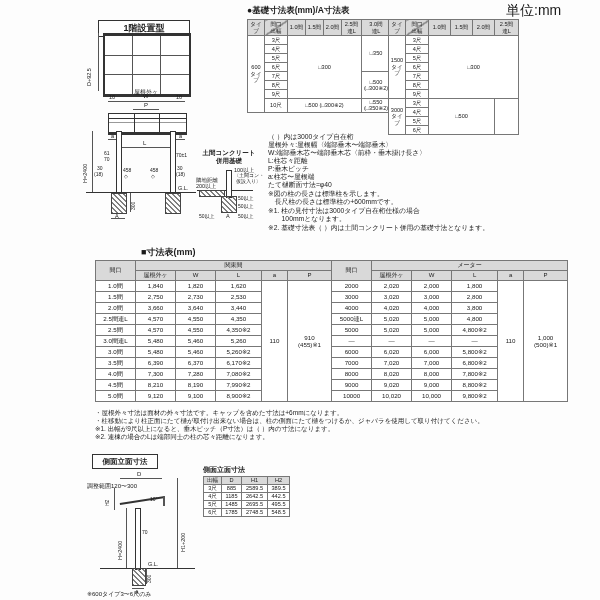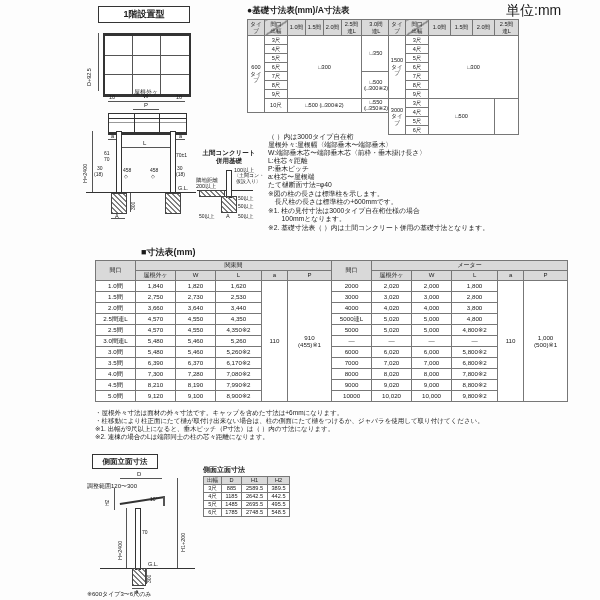--- a/index.html
+++ b/index.html
@@ -37,21 +37,21 @@
   #sidet td,#sidet th{height:7px;font-size:5.6px;}
   .roofline{position:absolute;}
 </style>
 </head>
 <body>
 
 <div class="page">
 
   <div class="L s8" style="left:506px;top:3px;">単位:mm</div>
 
-  <div class="boxtitle b s9" style="left:98px;top:6px;width:90px;height:15px;line-height:15px;">1階設置型</div>
+  <div class="boxtitle b s9" style="left:98px;top:20px;width:90px;height:15px;line-height:15px;">1階設置型</div>
   <div class="plan" style="left:103px;top:33px;width:84px;height:58px;"></div>
   <div class="dv" style="left:98px;top:33px;height:58px;"></div>
   <div class="L s55 v" style="left:86px;top:40px;height:46px;">D+92.5</div>
 
   <div class="L b" style="left:247px;top:6px;font-size:8.5px;">●基礎寸法表(mm)/A寸法表</div>
   <table class="t" id="ftl" style="left:247px;top:19px;width:143px;">
     <colgroup>
         <col style="width:17px">
         <col style="width:23px">
         <col style="width:18px">

